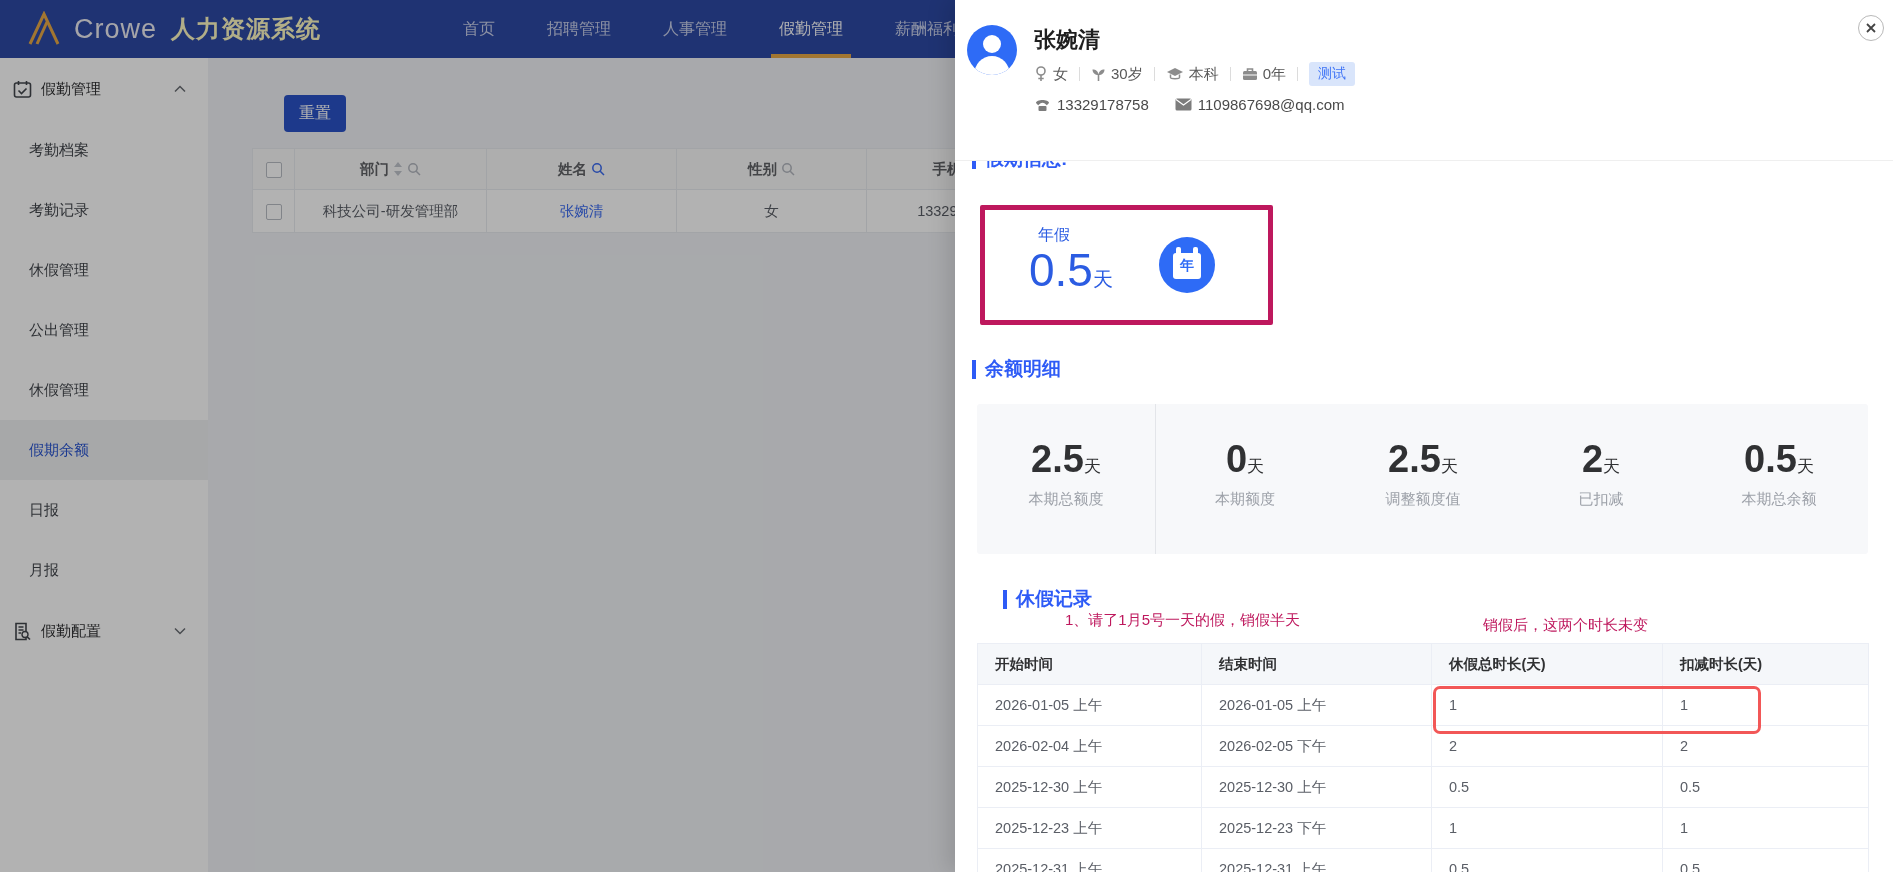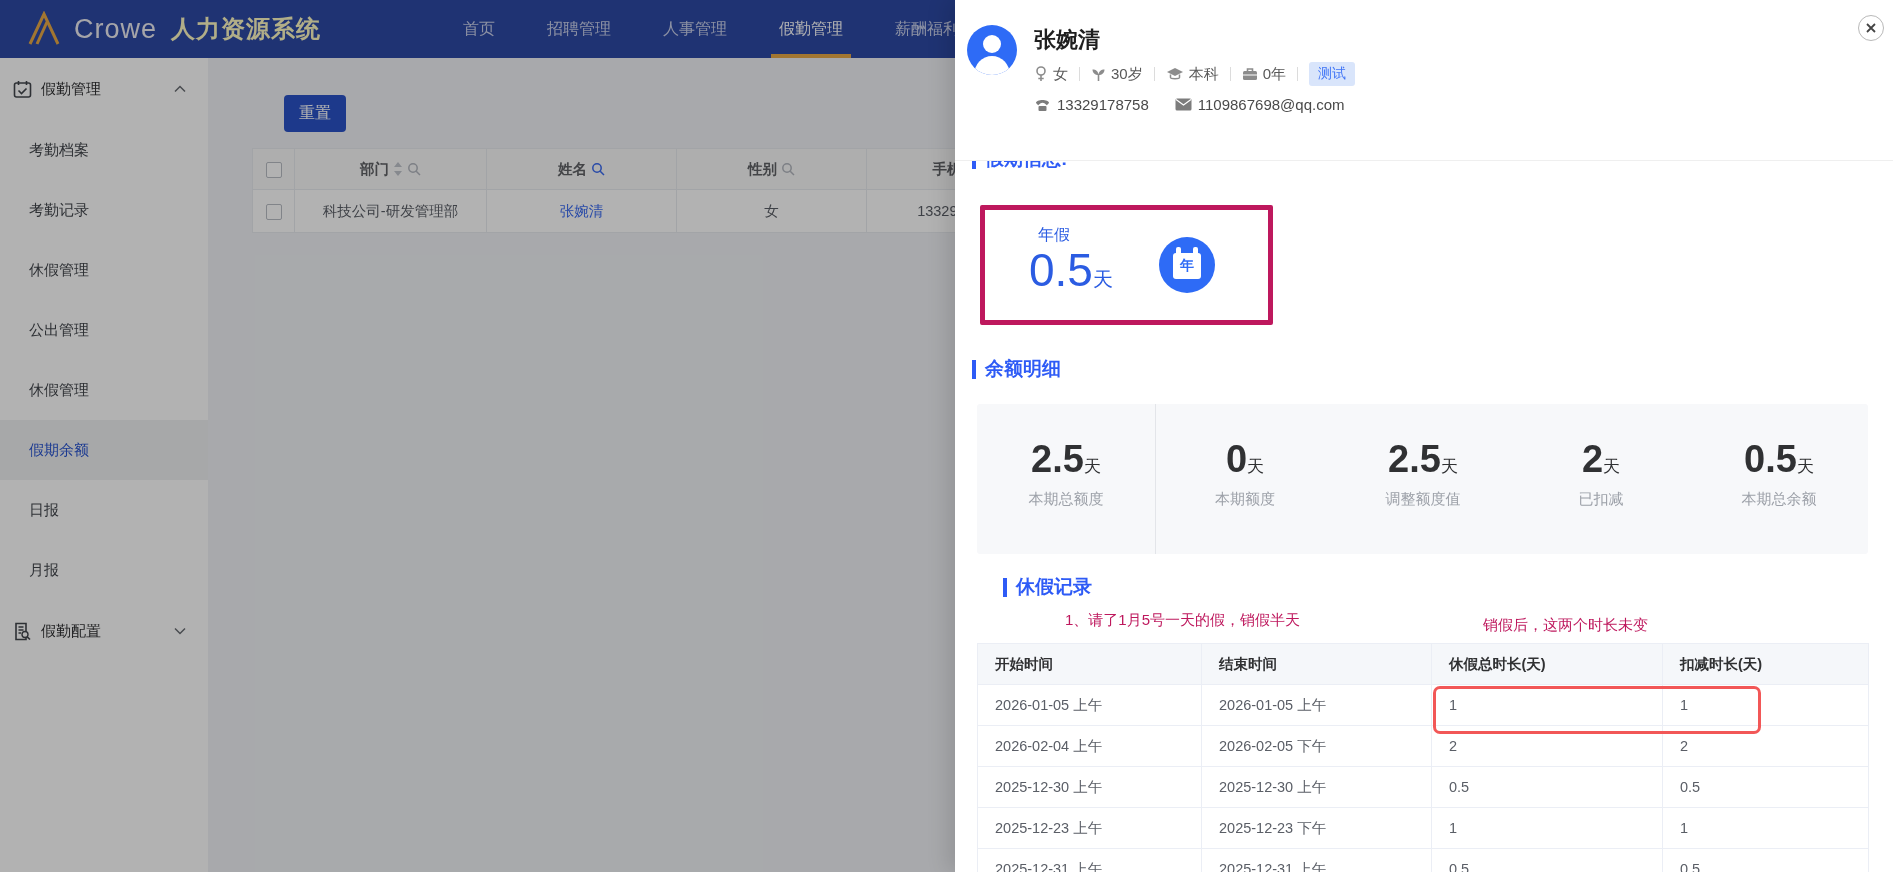--- a/index.html
+++ b/index.html
@@ -81,21 +81,21 @@
 
   .balance-title{position:absolute;left:17px;top:356px;}
   .balance-card{position:absolute;left:22px;top:404px;width:891px;height:150px;background:#f7f8fa;
                 border-radius:3px;display:flex;}
   .stat{flex:1;text-align:center;padding-top:34px;}
   .stat:first-child{border-right:1px solid #e3e5e9;}
   .stat .v{font-size:38px;font-weight:bold;color:#303133;}
   .stat .u{font-size:17px;font-weight:normal;}
   .stat .l{margin-top:9px;font-size:15px;color:#9ca0a8;}
 
-  .records-title{position:absolute;left:17px;top:574px;padding-left:31px;}
+  .records-title{position:absolute;left:17px;top:586px;padding-left:31px;}
   .annotation{position:absolute;font-size:15px;color:#be185d;white-space:nowrap;z-index:3;}
   .ann-1{left:110px;top:611px;}
   .ann-2{left:528px;top:616px;}
 
   .rec-table{position:absolute;left:22px;top:643px;border-collapse:collapse;background:#fff;font-size:14.5px;}
   .rec-table th,.rec-table td{border:1px solid #ebeef5;text-align:left;padding:0 0 0 17px;height:40px;}
   .rec-table th{background:#f5f7fa;color:#303133;font-weight:bold;}
   .rec-table td{color:#5a5e66;}
   .red-box{position:absolute;left:478px;top:686px;width:322px;height:42px;border:3px solid #f25757;
            border-radius:7px;z-index:3;pointer-events:none;}

